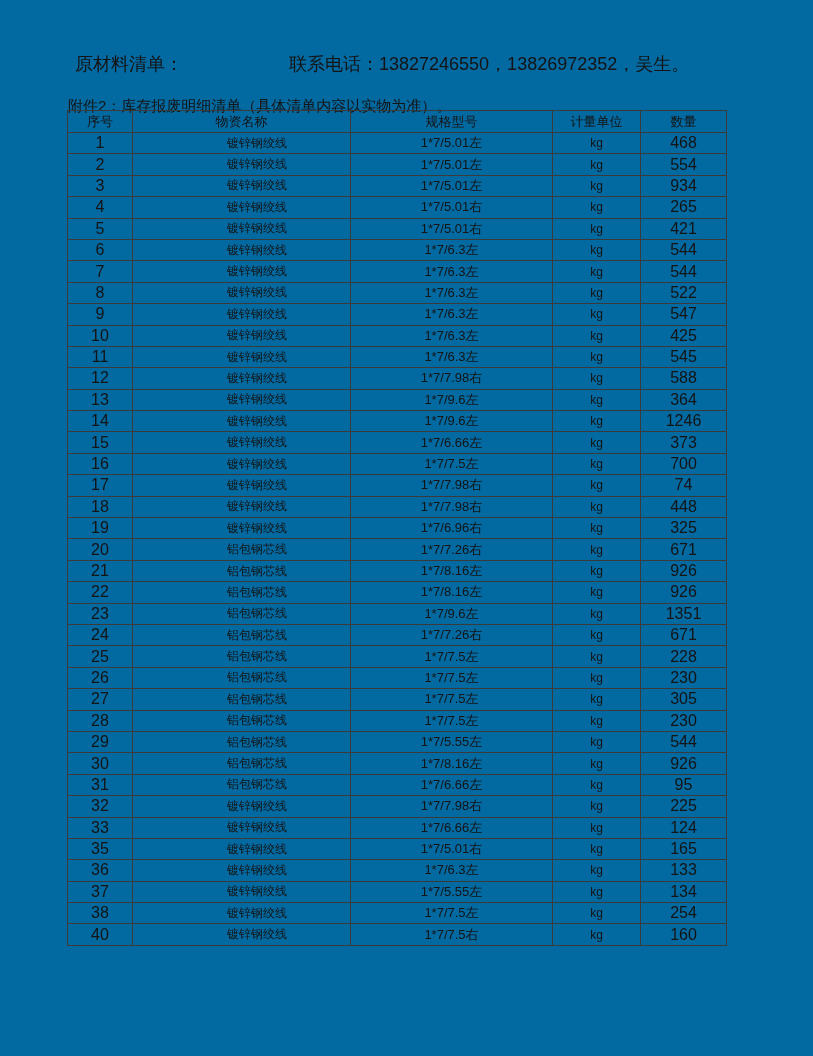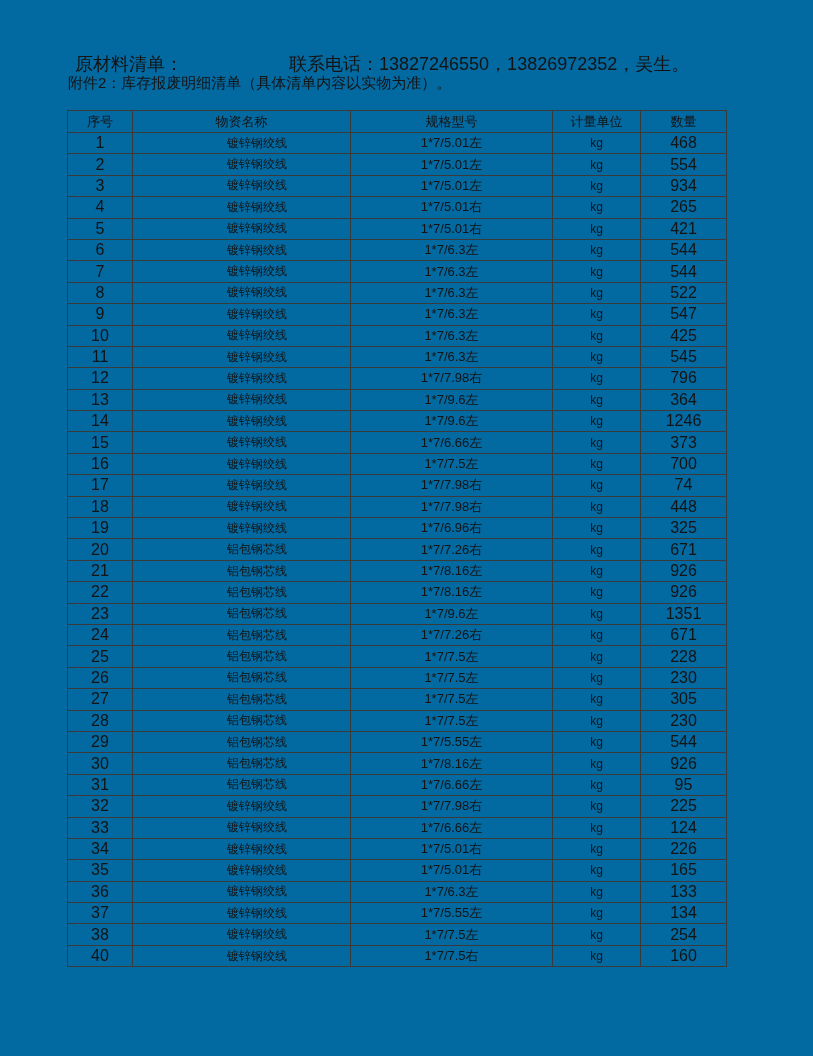--- a/index.html
+++ b/index.html
@@ -28,21 +28,21 @@
     position: absolute;
     left: 289px;
     top: 53px;
     font-size: 18px;
     line-height: 22px;
     white-space: nowrap;
   }
   .line2 {
     position: absolute;
     left: 68px;
-    top: 73px;
+    top: 96px;
     font-size: 15px;
     line-height: 20px;
     white-space: nowrap;
   }
   table.scrap-table {
     position: absolute;
     left: 67px;
     top: 110px;
     width: 659px;
     border-collapse: collapse;
@@ -180,21 +180,21 @@
           <td class="col-material">镀锌钢绞线</td>
           <td class="col-spec">1*7/6.3左</td>
           <td class="col-unit">kg</td>
           <td class="col-qty">545</td>
         </tr>
         <tr>
           <td class="col-no">12</td>
           <td class="col-material">镀锌钢绞线</td>
           <td class="col-spec">1*7/7.98右</td>
           <td class="col-unit">kg</td>
-          <td class="col-qty">796</td>
+          <td class="col-qty">588</td>
         </tr>
         <tr>
           <td class="col-no">13</td>
           <td class="col-material">镀锌钢绞线</td>
           <td class="col-spec">1*7/9.6左</td>
           <td class="col-unit">kg</td>
           <td class="col-qty">364</td>
         </tr>
         <tr>
           <td class="col-no">14</td>
@@ -328,27 +328,20 @@
           <td class="col-spec">1*7/7.98右</td>
           <td class="col-unit">kg</td>
           <td class="col-qty">225</td>
         </tr>
         <tr>
           <td class="col-no">33</td>
           <td class="col-material">镀锌钢绞线</td>
           <td class="col-spec">1*7/6.66左</td>
           <td class="col-unit">kg</td>
           <td class="col-qty">124</td>
-        </tr>
-        <tr>
-          <td class="col-no">34</td>
-          <td class="col-material">镀锌钢绞线</td>
-          <td class="col-spec">1*7/5.01右</td>
-          <td class="col-unit">kg</td>
-          <td class="col-qty">226</td>
         </tr>
         <tr>
           <td class="col-no">35</td>
           <td class="col-material">镀锌钢绞线</td>
           <td class="col-spec">1*7/5.01右</td>
           <td class="col-unit">kg</td>
           <td class="col-qty">165</td>
         </tr>
         <tr>
           <td class="col-no">36</td>

